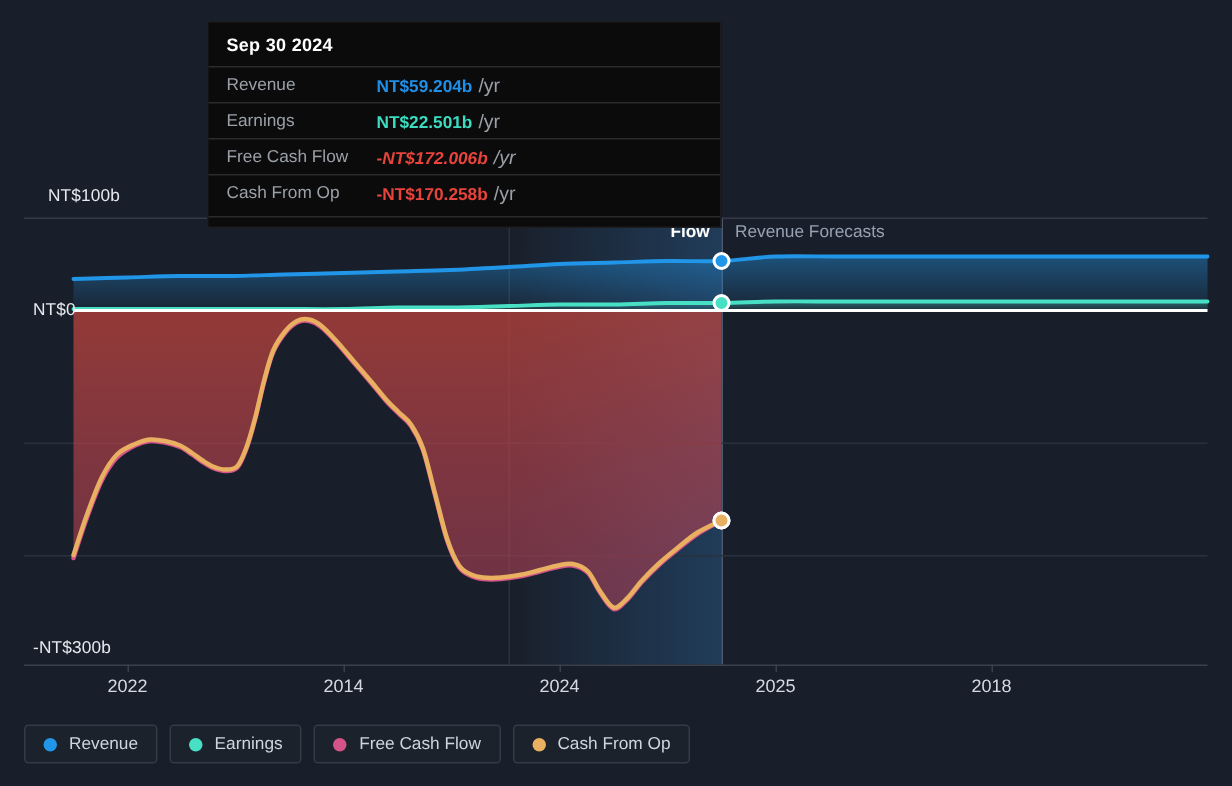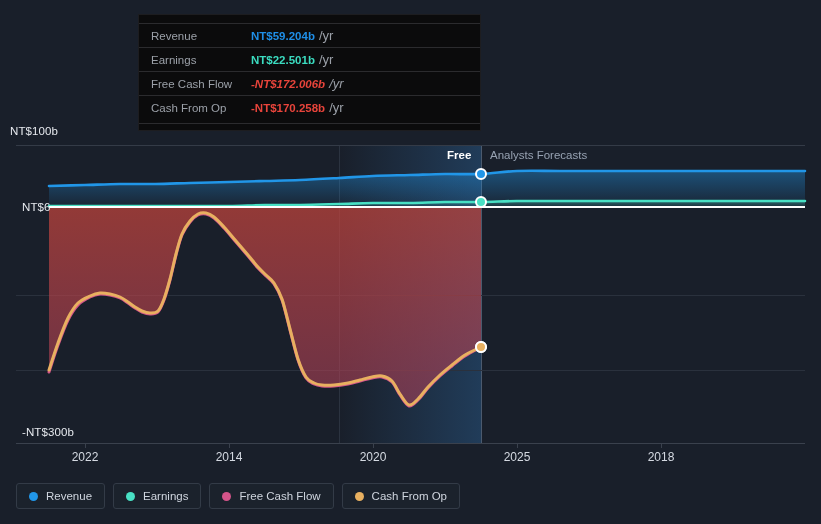--- a/index.html
+++ b/index.html
@@ -88,42 +88,43 @@
           <path d="M49,370 C50.5,365.5 54.833333333333336,351.6666666666667 58,343 C61.166666666666664,334.3333333333333 64.66666666666667,324.6666666666667 68,318 C71.33333333333333,311.3333333333333 74.33333333333333,306.6666666666667 78,303 C81.66666666666667,299.3333333333333 86.33333333333333,297.6666666666667 90,296 C93.66666666666667,294.3333333333333 96.66666666666667,293.3333333333333 100,293 C103.33333333333333,292.6666666666667 106.66666666666667,293.3333333333333 110,294 C113.33333333333333,294.6666666666667 117,295.6666666666667 120,297 C123,298.3333333333333 125.5,300.3333333333333 128,302 C130.5,303.6666666666667 132.66666666666666,305.5 135,307 C137.33333333333334,308.5 139.5,310 142,311 C144.5,312 147.33333333333334,313 150,313 C152.66666666666666,313 155.66666666666666,313.3333333333333 158,311 C160.33333333333334,308.6666666666667 162,304.3333333333333 164,299 C166,293.6666666666667 168,286.5 170,279 C172,271.5 174,261.5 176,254 C178,246.5 179.66666666666666,239.5 182,234 C184.33333333333334,228.5 187.33333333333334,224.33333333333334 190,221 C192.66666666666666,217.66666666666666 195.33333333333334,215.33333333333334 198,214 C200.66666666666666,212.66666666666666 203.33333333333334,212.5 206,213 C208.66666666666666,213.5 211,214.66666666666666 214,217 C217,219.33333333333334 220.33333333333334,223 224,227 C227.66666666666666,231 232,236.33333333333334 236,241 C240,245.66666666666666 244.33333333333334,250.66666666666666 248,255 C251.66666666666666,259.3333333333333 255,263.6666666666667 258,267 C261,270.3333333333333 263.3333333333333,272.3333333333333 266,275 C268.6666666666667,277.6666666666667 271.3333333333333,279 274,283 C276.6666666666667,287 279.3333333333333,291.3333333333333 282,299 C284.6666666666667,306.6666666666667 287.3333333333333,319 290,329 C292.6666666666667,339 295.3333333333333,351 298,359 C300.6666666666667,367 303.3333333333333,373 306,377 C308.6666666666667,381 311.3333333333333,381.6666666666667 314,383 C316.6666666666667,384.3333333333333 318.6666666666667,384.6666666666667 322,385 C325.3333333333333,385.3333333333333 329.6666666666667,385.3333333333333 334,385 C338.3333333333333,384.6666666666667 343.6666666666667,383.8333333333333 348,383 C352.3333333333333,382.1666666666667 356,381 360,380 C364,379 368.3333333333333,377.6666666666667 372,377 C375.6666666666667,376.3333333333333 378.6666666666667,375.3333333333333 382,376 C385.3333333333333,376.6666666666667 389,378 392,381 C395,384 397.1666666666667,390 400,394 C402.8333333333333,398 406,404.1666666666667 409,405 C412,405.8333333333333 414.8333333333333,402 418,399 C421.1666666666667,396 424.3333333333333,391 428,387 C431.6666666666667,383 436,378.6666666666667 440,375 C444,371.3333333333333 447.8333333333333,368.3333333333333 452,365 C456.1666666666667,361.6666666666667 460.1666666666667,358 465,355 C469.8333333333333,352 478.3333333333333,348.3333333333333 481,347" fill="none" stroke="#e8b060" stroke-width="3" stroke-linecap="round" stroke-linejoin="round"></path>
           <circle cx="481" cy="174" r="5" fill="#2196e8" stroke="#ffffff" stroke-width="2"></circle>
           <circle cx="481" cy="202" r="5" fill="#48e0c4" stroke="#ffffff" stroke-width="2"></circle>
           <circle cx="481" cy="347" r="5" fill="#d4548a" stroke="#ffffff" stroke-width="2"></circle>
           <circle cx="481" cy="347" r="5" fill="#e8b060" stroke="#ffffff" stroke-width="2"></circle>
         </g>
     </svg>
 
     <div class="zeroline" style="top:206px;"></div>
 
-    <div class="bandlabel past" style="left:447px;">Free</div>
-    <div class="bandlabel fc" style="left:490px;">Analysts Forecasts</div>
+    <div class="bandlabel past" style="left:447px;">Flow</div>
+    <div class="bandlabel fc" style="left:490px;">Revenue Forecasts</div>
 
-    <div class="ylabel" style="left:10px;top:125px;">NT$100b</div>
-    <div class="ylabel" style="left:22px;top:201px;">NT$6</div>
+    <div class="ylabel" style="left:32px;top:125px;">NT$100b</div>
+    <div class="ylabel" style="left:22px;top:201px;">NT$0</div>
     <div class="ylabel" style="left:22px;top:426px;">-NT$300b</div>
 
     <div id="xaxis">
         <div class="xtick" style="left: 85px; top: 443px;"></div>
         <div class="xlabel" style="left: 55px; top: 450px; width: 60px;">2022</div>
         <div class="xtick" style="left: 229px; top: 443px;"></div>
         <div class="xlabel" style="left: 199px; top: 450px; width: 60px;">2014</div>
         <div class="xtick" style="left: 373px; top: 443px;"></div>
-        <div class="xlabel" style="left: 343px; top: 450px; width: 60px;">2020</div>
+        <div class="xlabel" style="left: 343px; top: 450px; width: 60px;">2024</div>
         <div class="xtick" style="left: 517px; top: 443px;"></div>
         <div class="xlabel" style="left: 487px; top: 450px; width: 60px;">2025</div>
         <div class="xtick" style="left: 661px; top: 443px;"></div>
         <div class="xlabel" style="left: 631px; top: 450px; width: 60px;">2018</div>
       </div>
   </div>
 
   <div class="tooltip">
+    <div class="tt-title">Sep 30 2024</div>
     <div id="tt-rows">
         <div class="tt-row">
           <div class="tt-label">Revenue</div>
           <div class="tt-val" style="color: rgb(31, 143, 232);">NT$59.204b<span class="tt-unit">/yr</span></div>
         </div>
         <div class="tt-row">
           <div class="tt-label">Earnings</div>
           <div class="tt-val" style="color: rgb(59, 220, 192);">NT$22.501b<span class="tt-unit">/yr</span></div>
         </div>
         <div class="tt-row">

